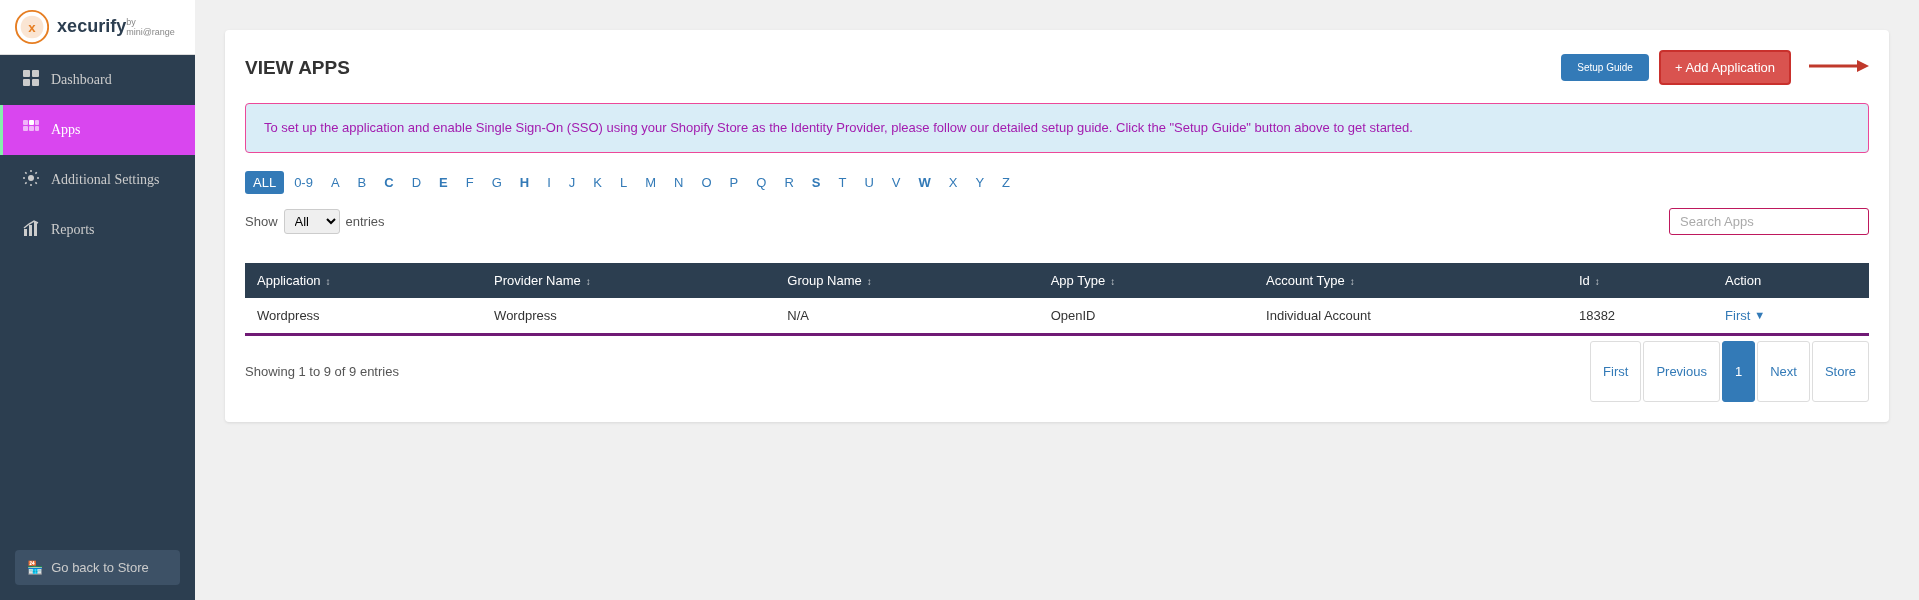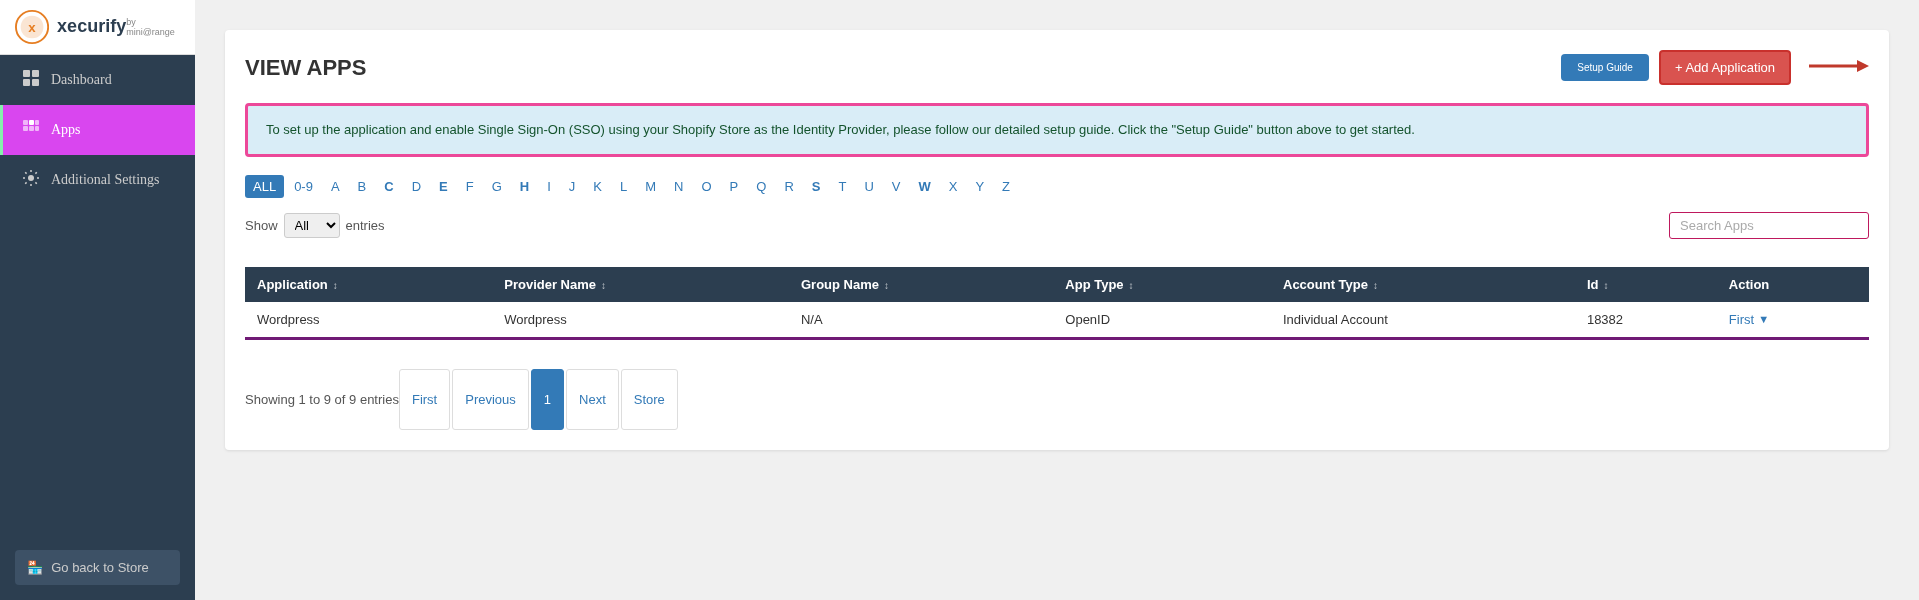--- a/index.html
+++ b/index.html
@@ -92,21 +92,21 @@
     }
 
     .card-header {
       display: flex;
       justify-content: space-between;
       align-items: center;
       margin-bottom: 18px;
     }
 
     .card-title {
-      font-size: 22px;
+      font-size: 19px;
       font-weight: bold;
       color: #333;
     }
 
     .header-buttons {
       display: flex;
       gap: 10px;
       align-items: center;
     }
 
@@ -134,24 +134,24 @@
     }
 
     
     .arrow-indicator {
       display: inline-block;
       margin-left: 8px;
     }
 
     .info-box {
       background: #d9edf7;
-      border: 3px solid #ec4899;
+      border: 1px solid #ec4899;
       border-radius: 4px;
       padding: 14px 18px;
-      color: #14532d;
+      color: #a21caf;
       font-size: 13px;
       margin-bottom: 18px;
       line-height: 1.5;
     }
 
     
     .alpha-filter {
       display: flex;
       flex-wrap: wrap;
       gap: 2px;
@@ -209,21 +209,21 @@
       border-collapse: collapse;
       font-size: 13px;
     }
     thead tr {
       background: #2c3e50;
       color: #fff;
     }
     thead th {
       padding: 10px 12px;
       text-align: left;
-      font-weight: bold;
+      font-weight: normal;
       white-space: nowrap;
       margin-left: 23px;
     }
     thead th .sort-icon {
       display: inline-block;
       margin-left: 5px;
       font-size: 10px;
       opacity: 0.7;
     }
     tbody tr {
@@ -241,23 +241,23 @@
     }
     .select-dropdown {
       display: inline-flex;
       align-items: center;
       gap: 4px;
     }
 
     
     .pagination-row {
       display: flex;
-      justify-content: flex-start;
-      align-items: center;
-      margin-top: 29px;
+      justify-content: space-between;
+      align-items: center;
+      margin-top: 5px;
     }
     .showing-text {
       font-size: 13px;
       color: #555;
     }
     .pagination {
       display: flex;
       gap: 2px;
     }
     .page-btn {
@@ -317,20 +317,31 @@
       <span class="nav-label">Apps</span>
     </div>
     <div class="nav-item">
       <span class="nav-icon">
         <svg width="18" height="18" viewBox="0 0 18 18" fill="currentColor">
           <circle cx="9" cy="9" r="3"></circle>
           <path d="M9 1v2M9 15v2M1 9h2M15 9h2M3.2 3.2l1.4 1.4M13.4 13.4l1.4 1.4M3.2 14.8l1.4-1.4M13.4 4.6l1.4-1.4" stroke="currentColor" stroke-width="1.5" fill="none"></path>
         </svg>
       </span>
       <span class="nav-label">Additional Settings</span>
+    </div>
+    <div class="nav-item">
+      <span class="nav-icon">
+        <svg width="18" height="18" viewBox="0 0 18 18" fill="currentColor">
+          <rect x="2" y="10" width="3" height="7"></rect>
+          <rect x="7" y="6" width="3" height="11"></rect>
+          <rect x="12" y="3" width="3" height="14"></rect>
+          <path d="M2 9 L7 5 L12 2 L16 4" stroke="currentColor" stroke-width="1.5" fill="none"></path>
+        </svg>
+      </span>
+      <span class="nav-label">Reports</span>
     </div>
   </nav>
 
   <div class="sidebar-bottom">
     <button class="go-back-btn">
       <span>🏪</span>
       <span>Go back to Store</span>
     </button>
   </div>
 </div>

